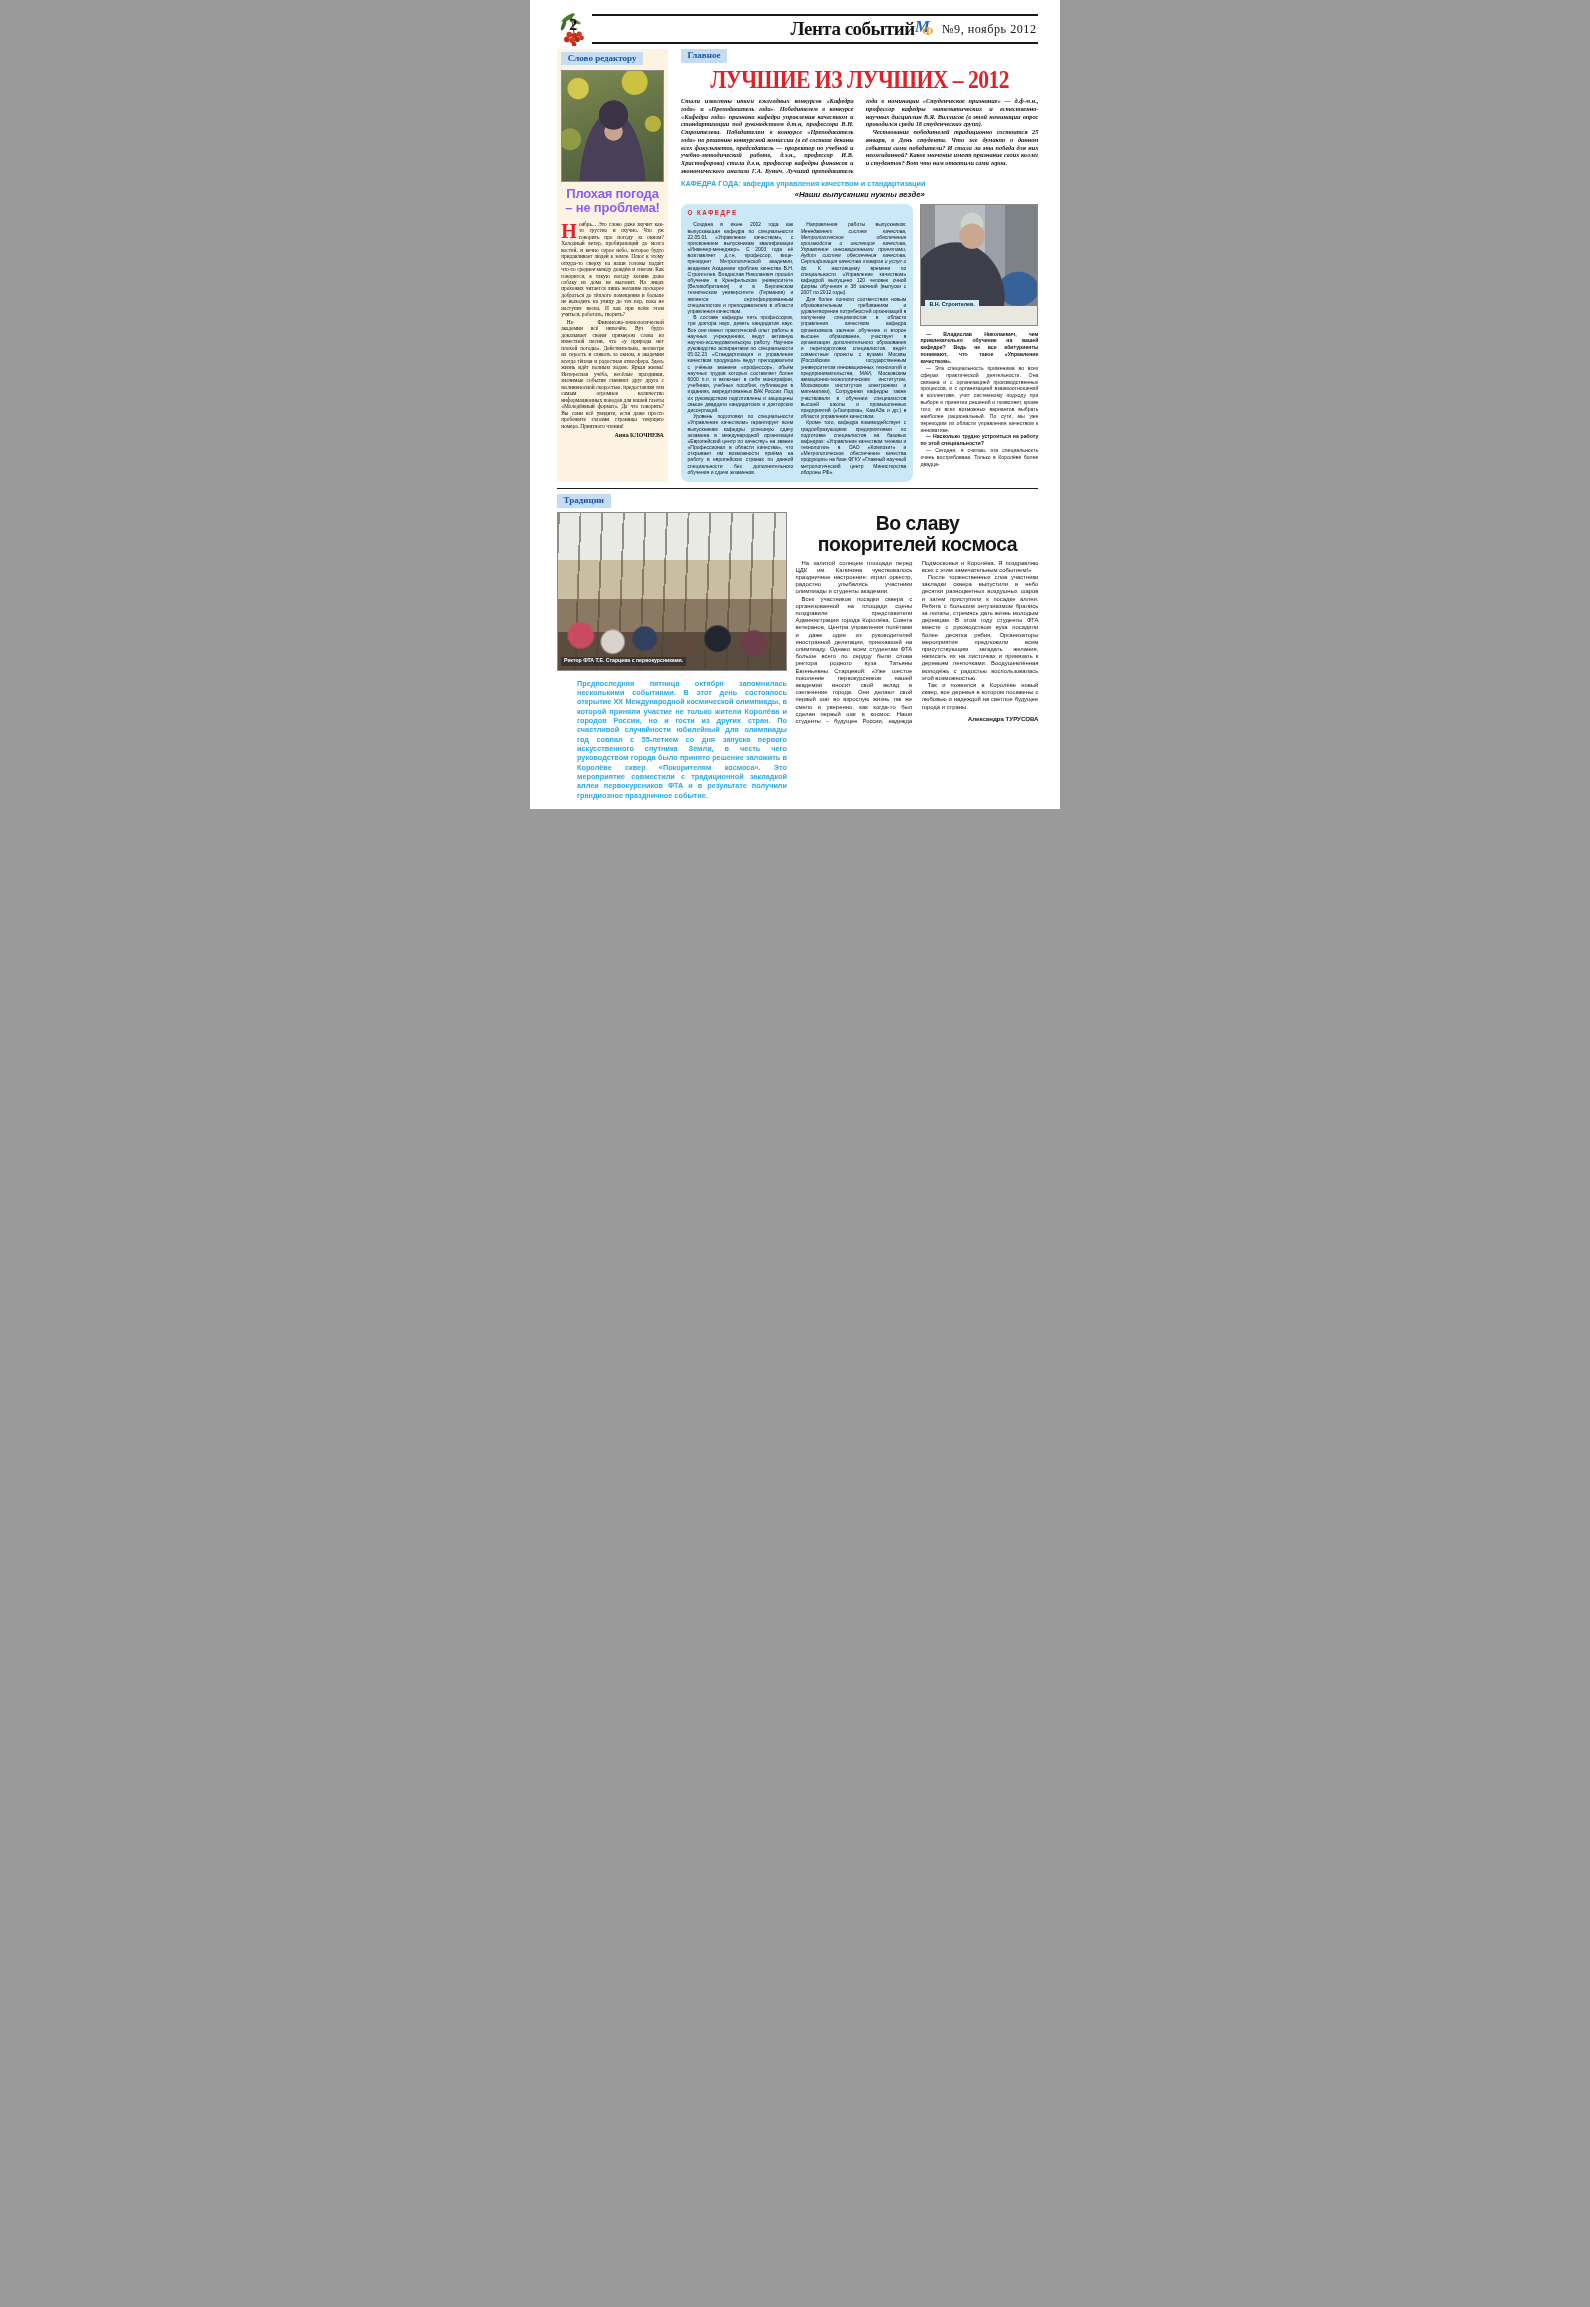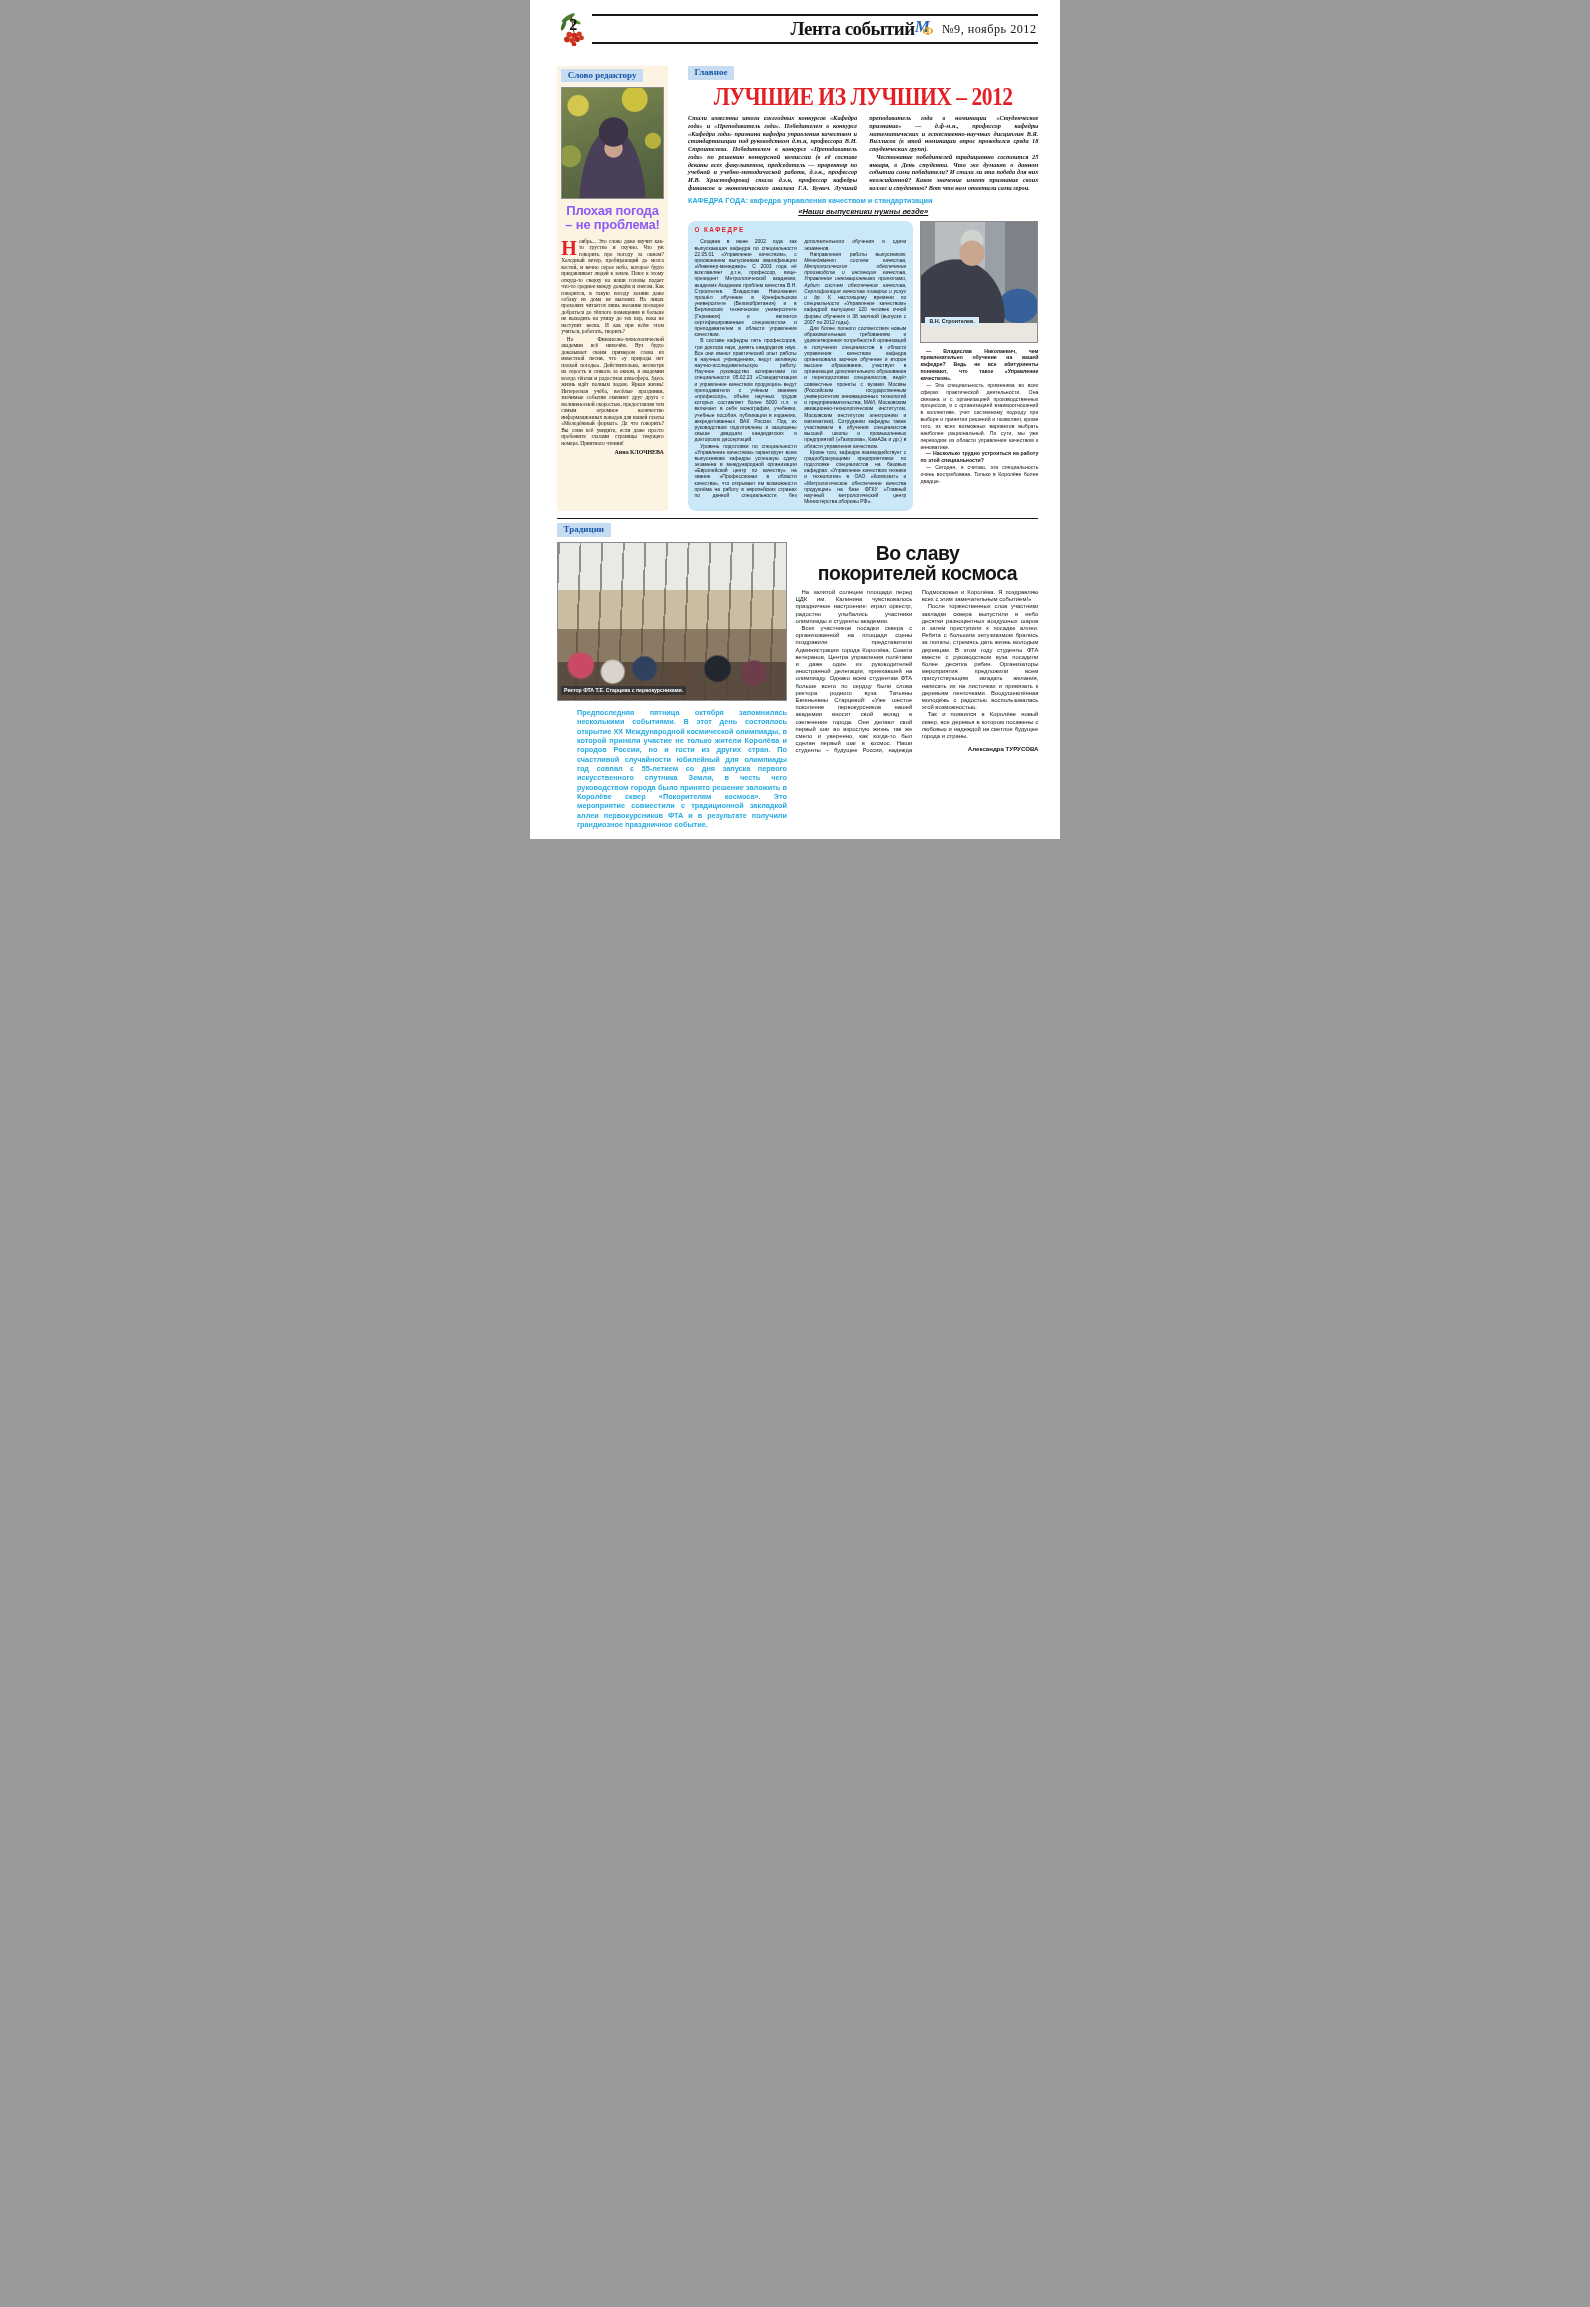--- a/index.html
+++ b/index.html
@@ -19,21 +19,21 @@
   .logo{position:relative;width:20.7px;height:21.6px;display:inline-block;}
   .logo-m{position:absolute;left:0;top:0;font:bold italic 17px/1 "Liberation Serif",serif;color:#2b65b2;}
   .logo-f{position:absolute;left:7.5px;top:5.6px;font:bold 13px/1 "Liberation Serif",serif;color:#eca41d;}
   .issue{font:12.2px/1 "Liberation Serif",serif;letter-spacing:0.5px;}
 
   
   .badge{display:inline-block;background:#c5dcf2;color:#1857a5;
          font:bold 9px/1 "Liberation Serif",serif;padding:1.9px 6.6px 2.8px;margin-bottom:2.8px;}
 
   
-  .top-grid{display:grid;grid-template-columns:111px 1fr;column-gap:20px;margin-top:22px;}
+  .top-grid{display:grid;grid-template-columns:111px 1fr;column-gap:13px;margin-top:5px;}
 
   
   .editor{background:#fcf3e2;padding:2.8px 4.2px 5.6px;box-sizing:border-box;}
   .photo{position:relative;border:0.5px solid #8a8a8a;box-sizing:border-box;}
   .photo-editor{width:100%;height:112px;margin:1.9px 0 4.7px;
      background:
        radial-gradient(circle at 51% 40%, #3c3347 0 17%, rgba(60,51,71,0) 18%),
        radial-gradient(circle at 51% 55%, #c9a38c 0 11%, rgba(201,163,140,0) 12%),
        radial-gradient(ellipse at 50% 108%, #4a3f58 0 46%, rgba(74,63,88,0) 47%),
        radial-gradient(circle at 16% 16%, #d3c74d 0 8%, rgba(211,199,77,0) 9%),
@@ -54,21 +54,21 @@
   .headline-red{margin:3.8px 0 4.7px;text-align:center;color:#e31e24;
                 font:bold 21.6px/1 "Liberation Serif",serif;letter-spacing:-0.5px;
                 transform:scaleY(1.12);transform-origin:top center;}
   .lead{column-count:2;column-gap:12.2px;font:bold italic 6.3px/1.22 "Liberation Serif",serif;
         text-align:justify;margin-top:6.6px;}
   .lead p{margin:0;}
   .lead p.ind{text-indent:6.6px;}
   .kicker{margin-top:5.6px;text-align:left;color:#29abe2;
           font:bold 7.3px/1.2 "Liberation Sans",sans-serif;}
   .kicker-sub{text-align:center;font:bold italic 7.7px/1.2 "Liberation Sans",sans-serif;
-              margin:1.4px 0 4.7px;text-decoration:underline;}
+              margin:1.4px 0 4.7px;}
   .content-row{display:grid;grid-template-columns:1fr 118px;column-gap:7.5px;}
   .about-box{background:#cbe8f9;border-radius:7.5px;padding:5.6px 6.6px 6.6px;box-sizing:border-box;}
   .about-title{color:#e31e24;font:bold 6.3px/1 "Liberation Sans",sans-serif;
                letter-spacing:1.4px;margin:0.9px 0 4.7px;}
   .about-cols{column-count:2;column-gap:7.5px;font:5px/1.24 "Liberation Sans",sans-serif;
               text-align:justify;}
   .about-cols p{margin:0;text-indent:5.6px;}
   .photo-professor{width:100%;height:122px;
      background:
        linear-gradient(0deg,#e9e7e0 0 16%, rgba(233,231,224,0) 16%),

